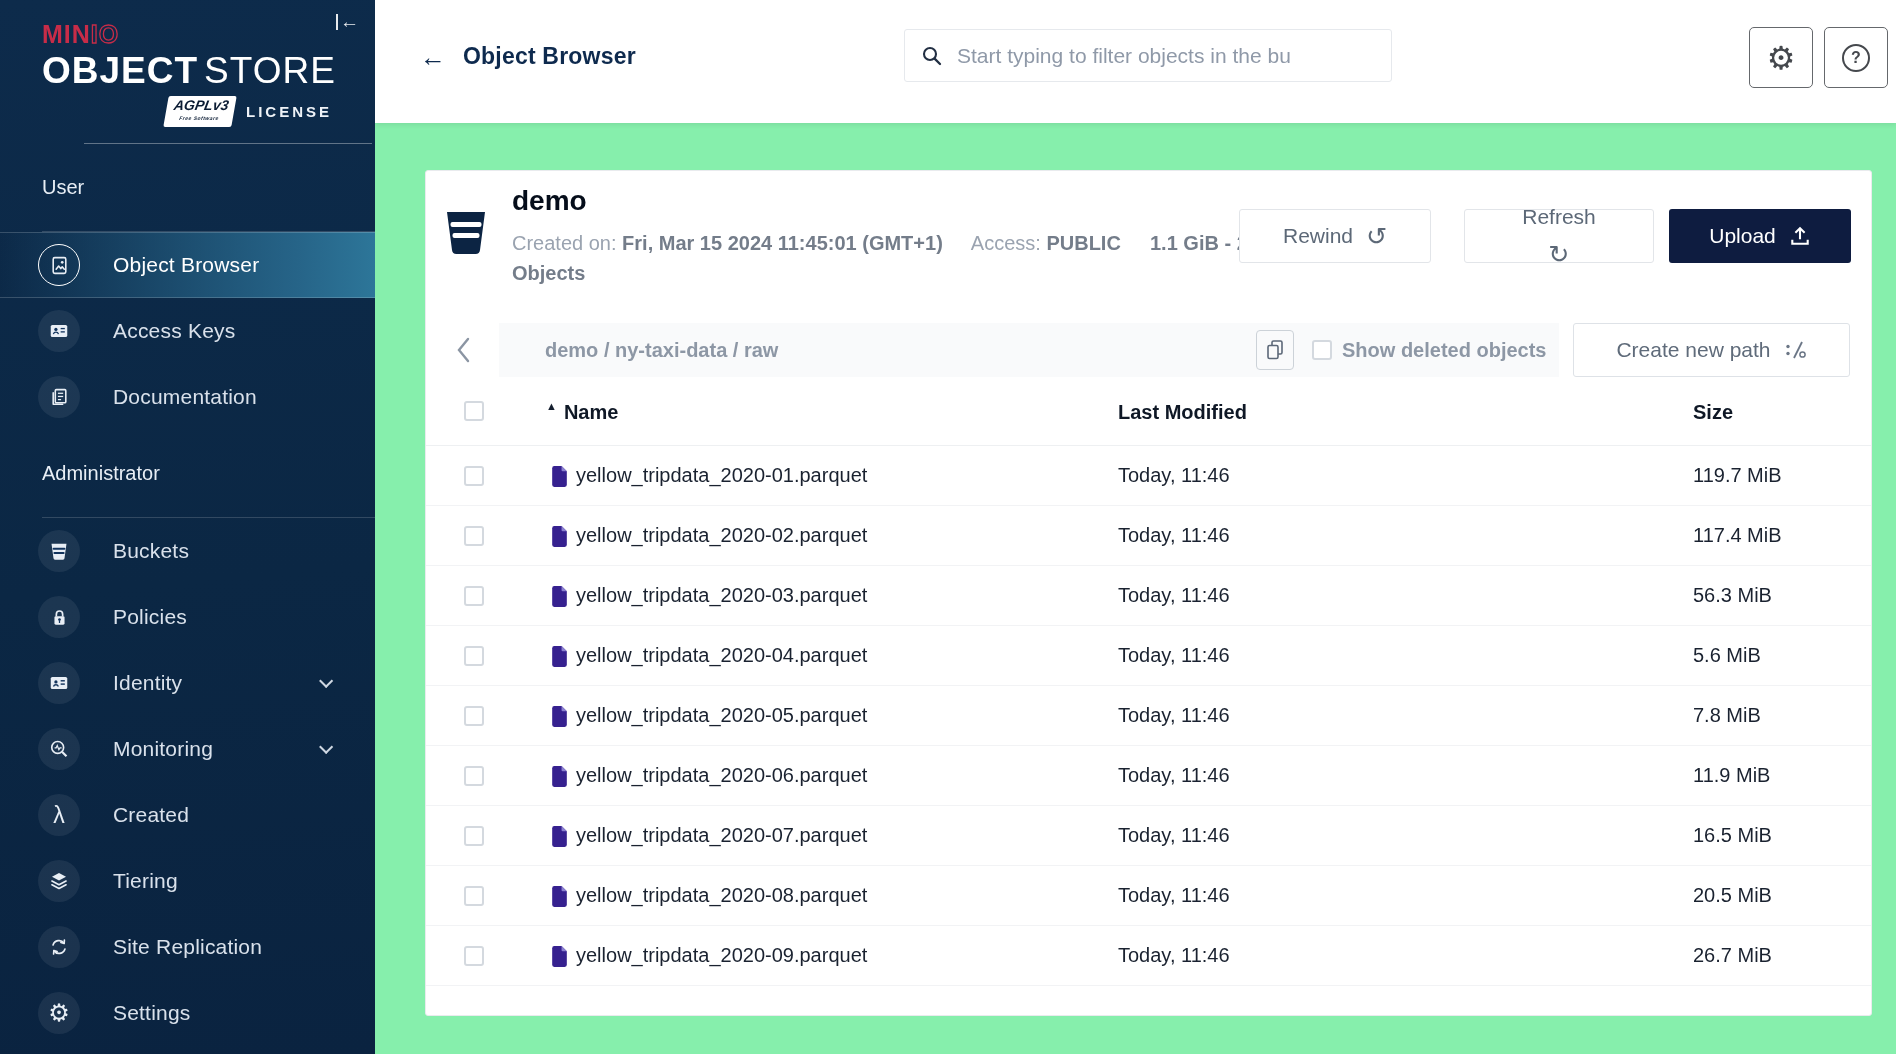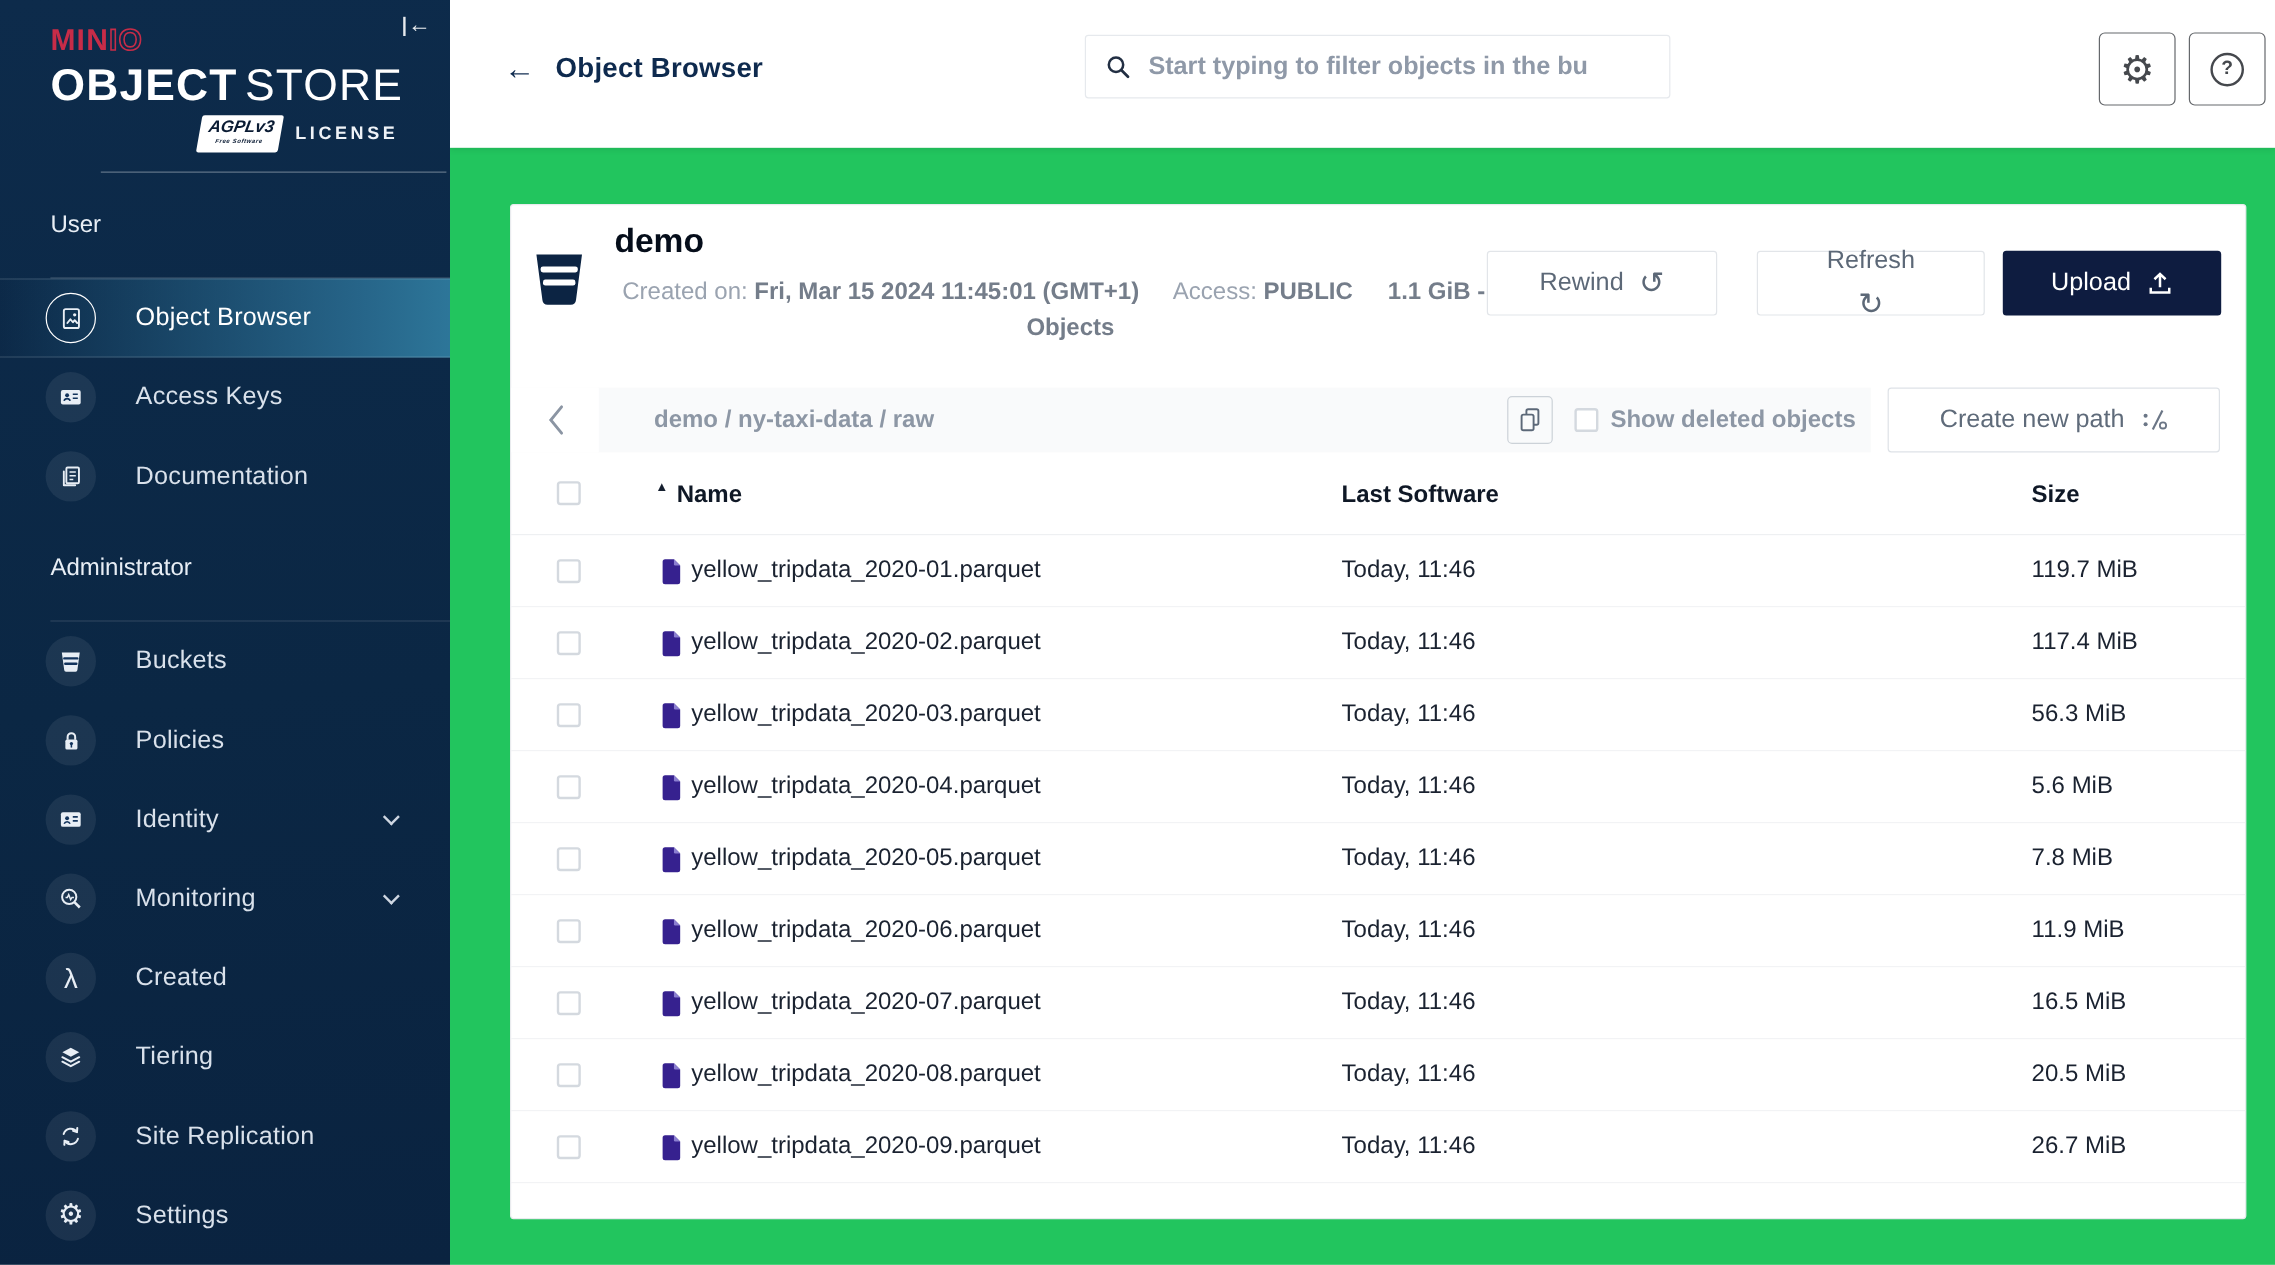--- a/index.html
+++ b/index.html
@@ -46,34 +46,34 @@
 
   
   .topbar { position:absolute; left:375px; top:0; right:0; height:123px; background:#fff;
     box-shadow:0 2px 5px rgba(0,0,0,.08); z-index:3; }
   .page-title-wrap { position:absolute; left:45px; top:43px; display:flex; align-items:center; gap:17px; }
   .back-arrow { font-size:26px; color:#0e2a4e; font-weight:700; line-height:1; cursor:pointer; }
   .page-title { font-size:23px; font-weight:700; color:#0e2a4e; letter-spacing:.2px; }
   .search-box { position:absolute; left:529px; top:29px; width:488px; height:53px;
     border:1px solid #e6e9ed; border-radius:3px; background:#fff; display:flex; align-items:center; padding:0 16px; }
   .search-box svg { flex:none; }
-  .search-input { border:none; outline:none; flex:1; margin-left:14px; font-size:21px; font-weight:700;
+  .search-input { border:none; outline:none; flex:1; margin-left:14px; font-size:21px; font-weight:400;
     color:#8b5cf6; font-family:inherit; min-width:0; }
   .search-input::placeholder { color:#8f99a8; opacity:1; }
   .icon-btn { position:absolute; top:27px; width:64px; height:61px; background:#fff;
     border:1px solid #65686c; border-radius:5px; display:flex; align-items:center; justify-content:center;
     cursor:pointer; color:#45484d; }
   .icon-btn.gear { left:1374px; }
   .icon-btn.help { left:1449px; }
   .gear-big { font-size:32px; line-height:1; color:#45484d; }
   .help-circle { width:28px; height:28px; border:2.5px solid #45484d; border-radius:50%;
     display:flex; align-items:center; justify-content:center; font-size:16px; font-weight:700; color:#45484d; }
 
   
-  .main { position:absolute; left:375px; top:123px; right:0; bottom:0; background:#22c55e;text-align:center; }
+  .main { position:absolute; left:375px; top:123px; right:0; bottom:0; background:#86efac; }
   .card { position:absolute; left:50px; top:47px; width:1447px; height:846px;
     border:1px solid #e9ebee; border-radius:3px; background:#fff; }
 
   .bucket-icon { position:absolute; left:18px; top:36px; }
   .bucket-title { position:absolute; left:86px; top:14px; font-size:28px; font-weight:700; color:#050d1a; }
   .bucket-meta { position:absolute; left:86px; top:57px; width:760px; font-size:20px; line-height:30px; color:#9aa3b0; }
   .meta-val { color:#747d8a; font-weight:700; }
   .meta-gap { display:inline-block; width:18px; }
 
   .btn { position:absolute; top:38px; height:54px; border-radius:3px; display:flex;
@@ -338,21 +338,21 @@
         <circle cx="17.5" cy="14.5" r="2.6" fill="none" stroke="#6b7686" stroke-width="1.5"></circle>
       </svg>
     </div>
 
     <div class="table-header">
       <div class="cb hdr-cb"></div>
       <div class="th th-name">
         <span class="sort-arrow">▲</span>
         <span>Name</span>
       </div>
-      <div class="th th-modified">Last Software</div>
+      <div class="th th-modified">Last Modified</div>
       <div class="th th-size">Size</div>
     </div>
 
     <div class="table-rows" id="table-rows">
         <div class="t-row">
           <div class="cb row-cb"></div>
           <span class="row-file-icon"><svg width="19" height="23" viewBox="0 0 18 22">
               <path d="M2,3 a2,2 0 0 1 2,-2 h7 l5,5 v13 a2,2 0 0 1 -2,2 h-10 a2,2 0 0 1 -2,-2 z" fill="#36218f"></path>
               <path d="M11,1 l5,5 h-4 a1,1 0 0 1 -1,-1 z" fill="#8b7fd0"></path>
             </svg></span>

